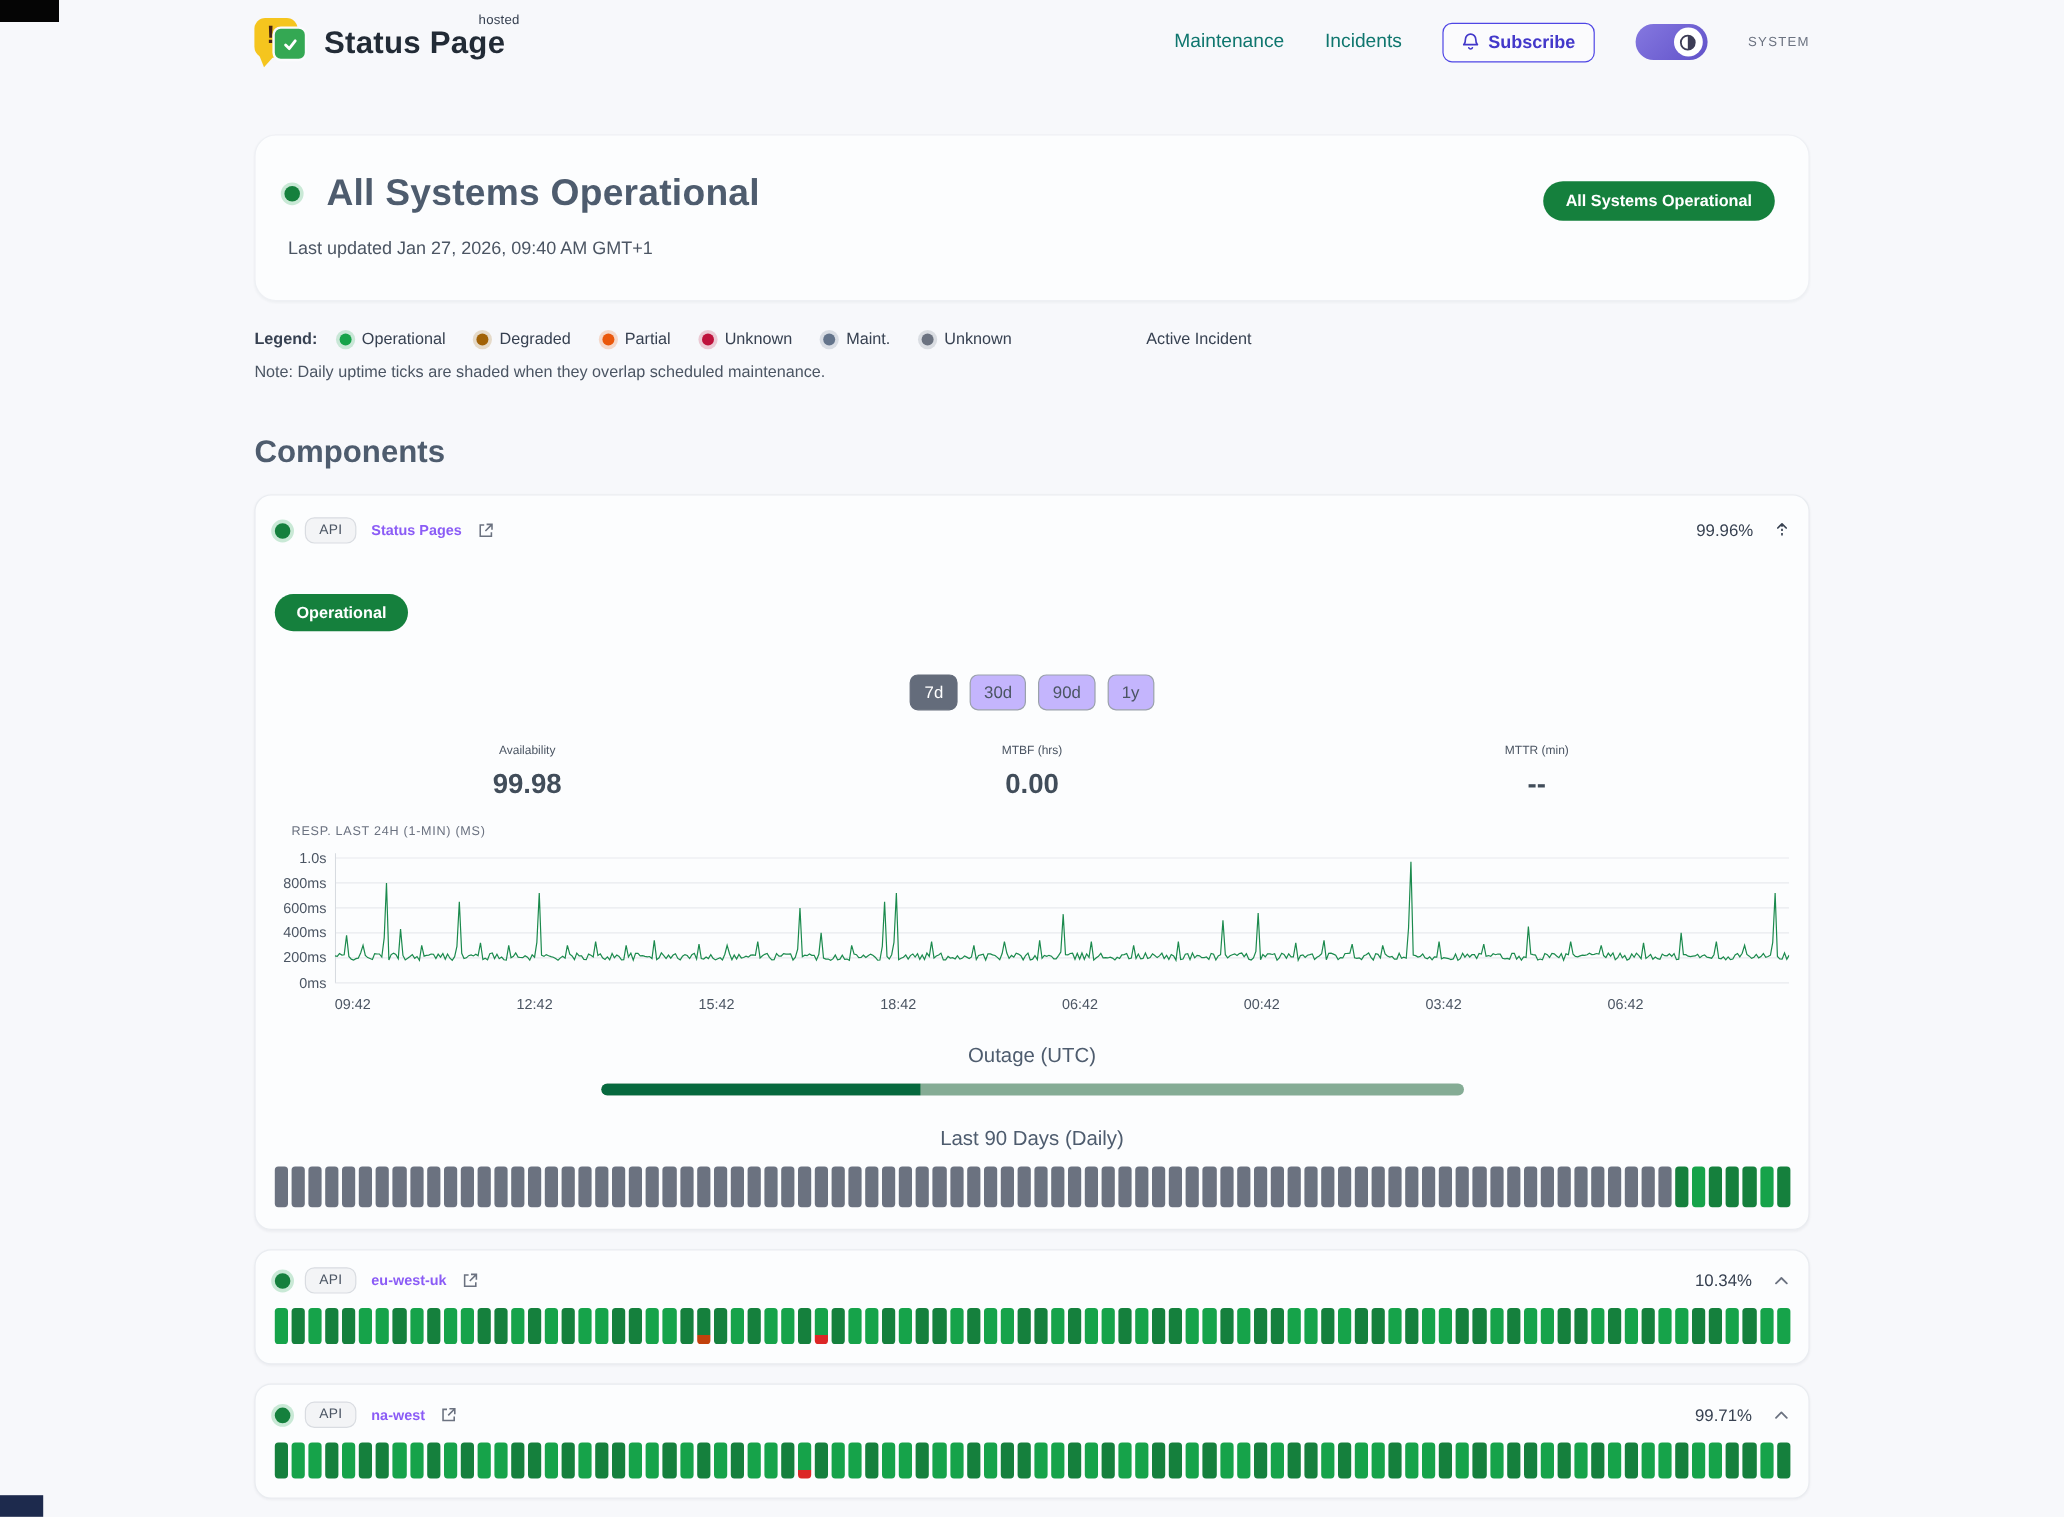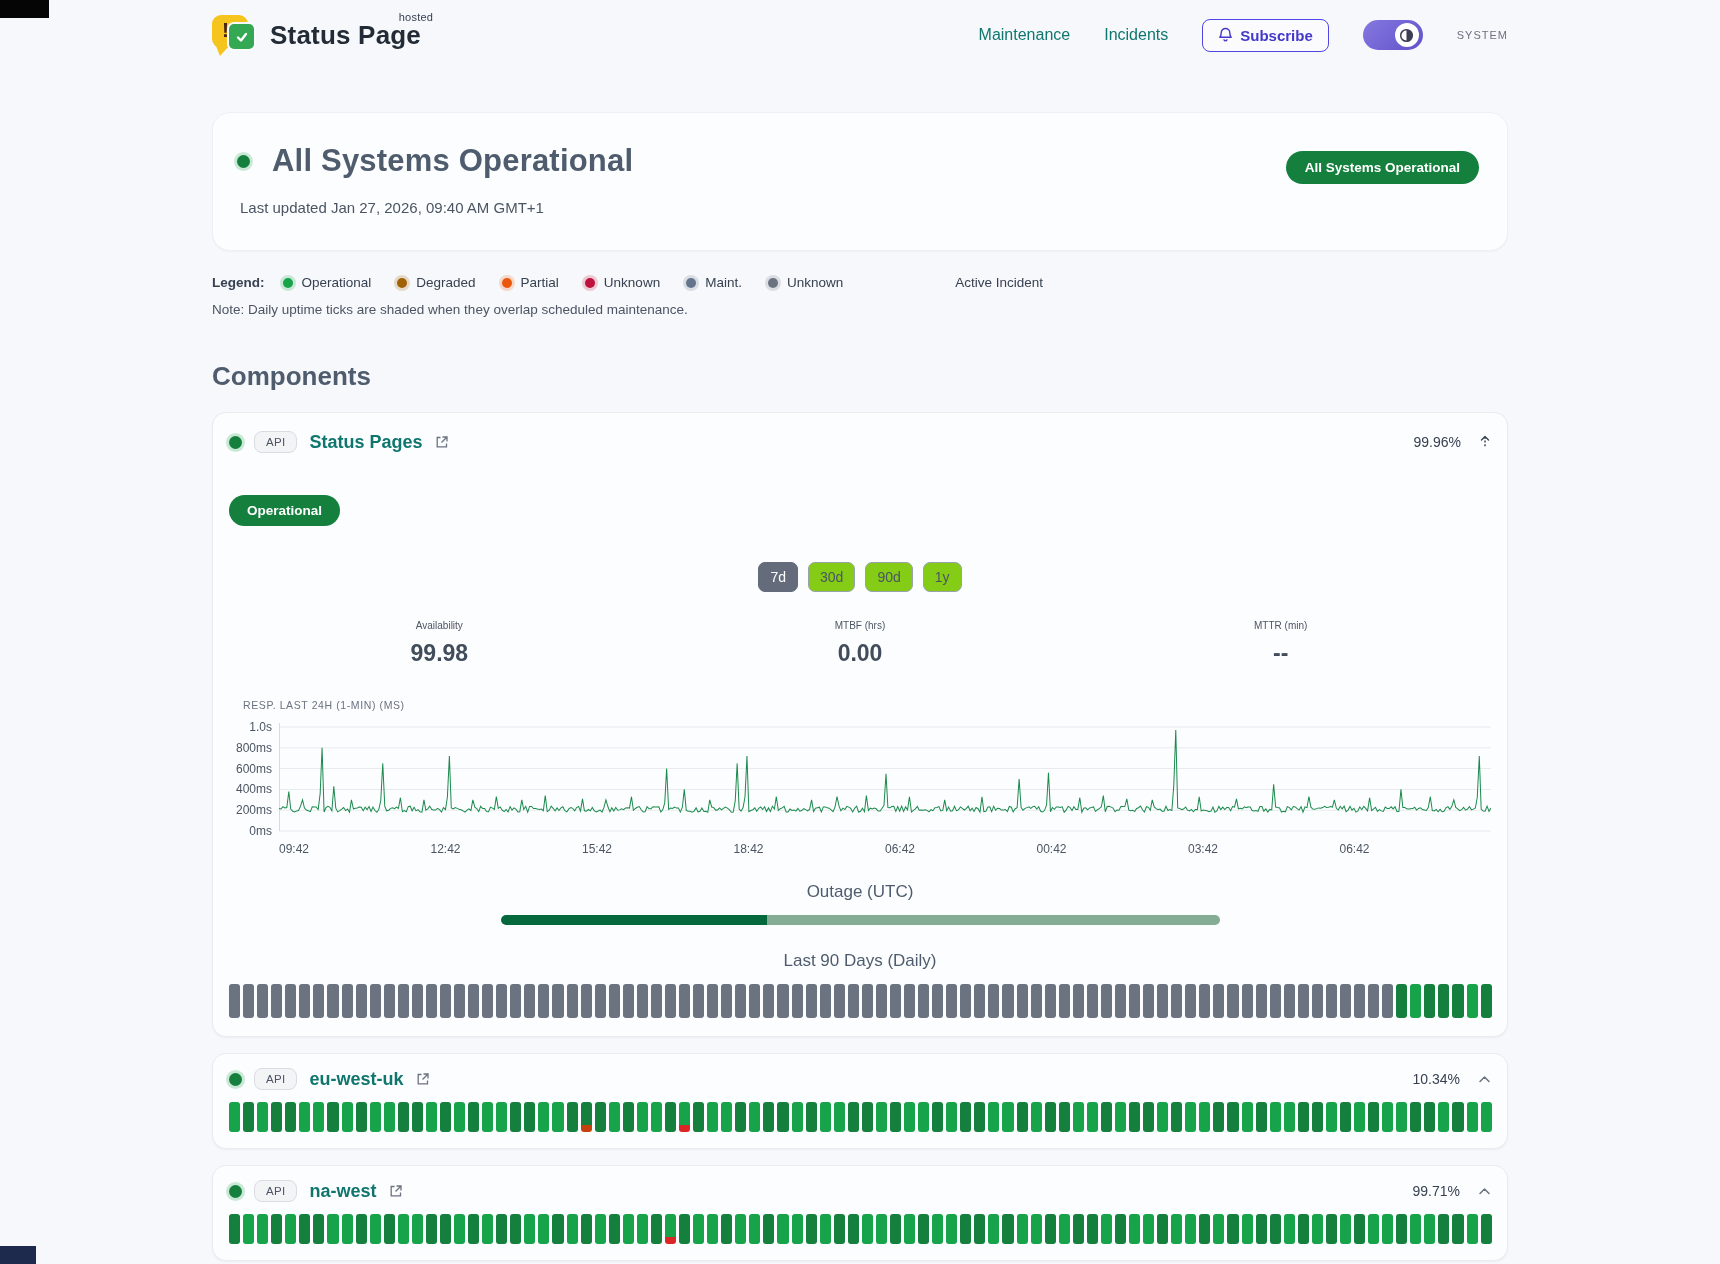--- a/index.html
+++ b/index.html
@@ -50,40 +50,40 @@
   .legend-note{margin-top:12px;font-size:13.5px;color:#4b5563;}
 
   
   .components-title{margin-top:44px;font-size:26px;font-weight:600;color:#4e5c6e;}
   .card{margin-top:20px;background:#fcfdfe;border:1px solid #e9ecf0;border-radius:14px;
     box-shadow:0 1px 2px rgba(30,41,59,.05);padding:18px 16px;}
   .card-head{display:flex;align-items:center;}
   .comp-left{display:flex;align-items:center;gap:12px;}
   .api-pill{font-size:11.5px;color:#4b5563;background:#f3f4f6;border:1px solid #d9dce1;
     border-radius:8px;padding:4px 11px;letter-spacing:.3px;}
-  .comp-name{font-size:18px;font-weight:bold;color:#0f766e;cursor:pointer;}
+  .comp-name{font-size:12px;font-weight:bold;color:#8b5cf6;cursor:pointer;}
   .ext-icon{cursor:pointer;display:flex;}
   .comp-right{margin-left:auto;display:flex;align-items:center;gap:18px;}
   .comp-pct{font-size:14px;color:#374151;}
   .icon-btn{cursor:pointer;display:flex;align-items:center;}
 
   .op-badge{display:inline-block;margin-top:42px;background:#15803d;color:#fff;
     font-size:13.5px;font-weight:bold;padding:8px 18px;border-radius:17px;}
 
   .range-row{margin-top:36px;display:flex;justify-content:center;gap:10px;}
   .range-btn{min-width:26px;padding:6px 11px;border-radius:7px;border:1px solid #9aa1ab;
-    background:#84cc16;color:#4b5563;font-size:14px;cursor:pointer;text-align:center;}
+    background:#c4b5fd;color:#4b5563;font-size:14px;cursor:pointer;text-align:center;}
   .range-btn.active{background:#646c7b;border-color:#646c7b;color:#fff;}
 
   .metrics-row{margin-top:28px;display:flex;}
   .metric{flex:1;text-align:center;}
   .metric-label{font-size:10px;color:#4b5563;}
   .metric-value{margin-top:9px;font-size:23px;font-weight:bold;color:#414d5a;}
 
-  .chart-block{margin-top:32px;}
+  .chart-block{margin-top:20px;}
   .chart-label{font-size:10.5px;letter-spacing:.6px;color:#6b7280;margin-left:14px;}
   .chart-area{margin-top:8px;display:flex;}
   .y-axis{position:relative;width:50px;height:118px;flex:0 0 auto;}
   .ytick{position:absolute;right:7px;font-size:12px;color:#4b5563;white-space:nowrap;}
   .plot{position:relative;height:118px;flex:1;}
   .x-axis{display:flex;margin-left:50px;margin-top:5px;}
   .xtick{width:12.5%;font-size:12px;color:#4b5563;}
 
   .section-label{margin-top:26px;text-align:center;font-size:17px;color:#4e5c6e;}
   .today-bar{margin:13px auto 0;width:719px;height:10px;border-radius:5px;background:#85ac95;overflow:hidden;}

